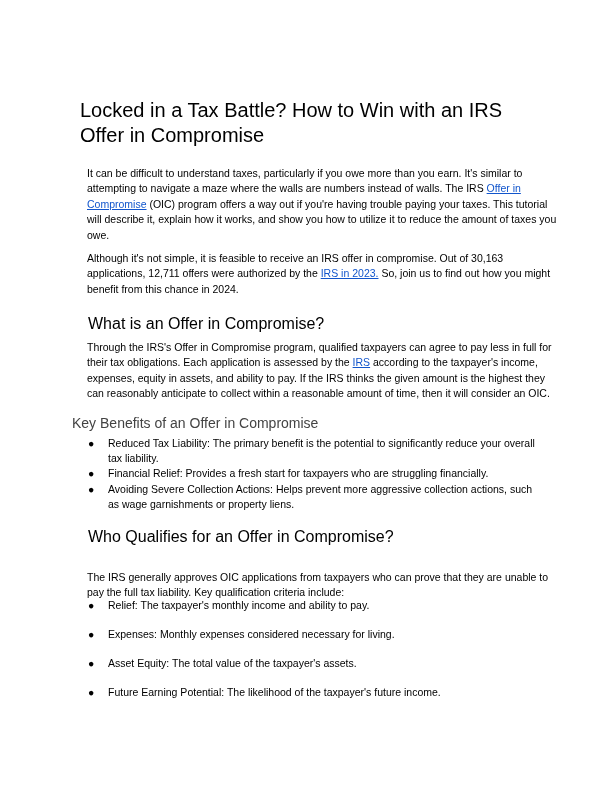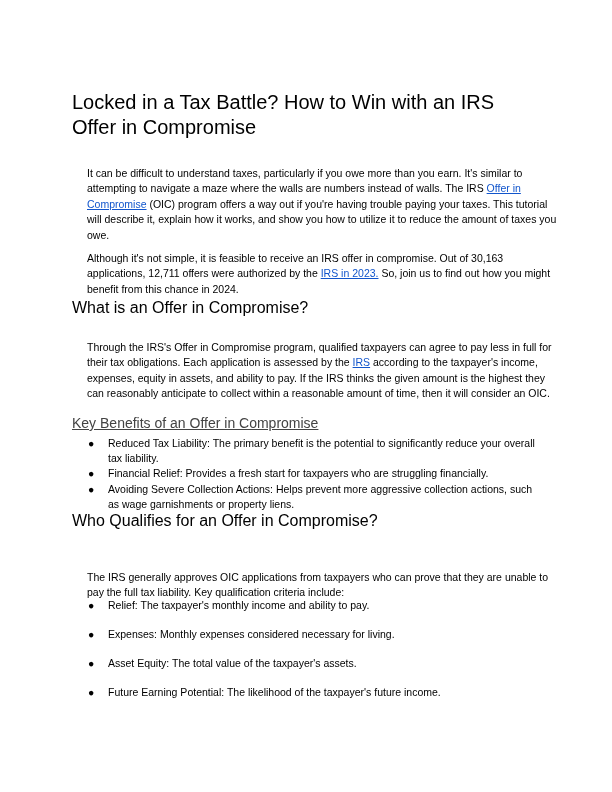--- a/index.html
+++ b/index.html
@@ -1,21 +1,21 @@
 <!DOCTYPE html>
 <html><head>
 <meta charset="utf-8">
 <style>
   html, body { margin: 0; padding: 0; background: #ffffff; }
   body { width: 612px; height: 792px; position: relative; overflow: hidden;
          font-family: "Liberation Sans", sans-serif; color: #000; }
   .page { position: absolute; left: 72px; top: 0; width: 470px; }
-  h1 { position: absolute; left: 0; top: 90px; margin: 0; width: 470px;
+  h1 { position: absolute; left: 0; top: 90px; margin: 8px; width: 470px;
        font-weight: normal; font-size: 20px; line-height: 25px; color: #000; }
-  h2 { position: absolute; left: 0; margin: 0; font-weight: normal;
+  h2 { position: absolute; left: 0; margin: 16px; font-weight: normal;
        font-size: 16px; line-height: 20px; color: #000; }
   h3 { position: absolute; left: 0; margin: 0; font-weight: normal;
        font-size: 14px; line-height: 18px; color: #434343; }
   p { position: absolute; left: 0; margin: 15px; width: 470px;
       font-size: 10.5px; line-height: 15.4px; }
   a { color: #1155cc; text-decoration: underline; }
   ul { position: absolute; left: 0; margin: 0; padding: 0; list-style: none; width: 470px; }
   li { position: relative; padding-left: 36px; font-size: 10.5px; line-height: 15.2px; }
   li .bullet { position: absolute; left: 16px; top: 0; }
   li b { font-weight: normal; }
@@ -29,21 +29,21 @@
   <h1>Locked in a Tax Battle? How to Win with an IRS Offer in Compromise</h1>
 
   <p style="top:151px;"><span>It can be difficult to understand taxes, particularly if you owe more than you earn. It's similar to attempting to navigate a maze where the walls are numbers instead of walls. The IRS </span><a>Offer in Compromise</a><span> (OIC) program offers a way out if you're having trouble paying your taxes. This tutorial will describe it, explain how it works, and show you how to utilize it to reduce the amount of taxes you owe.</span></p>
 
   <p style="top:236px;"><span>Although it's not simple, it is feasible to receive an IRS offer in compromise. Out of 30,163 applications, 12,711 offers were authorized by the </span><a>IRS in 2023.</a><span> So, join us to find out how you might benefit from this chance in 2024.</span></p>
 
   <h2 style="top:298px;">What is an Offer in Compromise?</h2>
 
   <p style="top:325px;"><span>Through the IRS's Offer in Compromise program, qualified taxpayers can agree to pay less in full for their tax obligations. Each application is assessed by the </span><a>IRS</a><span> according to the taxpayer's income, expenses, equity in assets, and ability to pay. If the IRS thinks the given amount is the highest they can reasonably anticipate to collect within a reasonable amount of time, then it will consider an OIC.</span></p>
 
-  <h3 style="top:414px;text-decoration:underline;">Key Benefits of an Offer in Compromise</h3>
+  <h3 style="top:414px;">Key Benefits of an Offer in Compromise</h3>
 
   <ul style="top:436px;">
     <li><span class="bullet">●</span><b>Reduced Tax Liability:</b><span> The primary benefit is the potential to significantly reduce your overall tax liability.</span></li>
     <li><span class="bullet">●</span><b>Financial Relief:</b><span> Provides a fresh start for taxpayers who are struggling financially.</span></li>
     <li><span class="bullet">●</span><b>Avoiding Severe Collection Actions:</b><span> Helps prevent more aggressive collection actions, such as wage garnishments or property liens.</span></li>
   </ul>
 
   <h2 style="top:511px;">Who Qualifies for an Offer in Compromise?</h2>
 
   <p style="top:555px;">The IRS generally approves OIC applications from taxpayers who can prove that they are unable to pay the full tax liability. Key qualification criteria include:</p>

